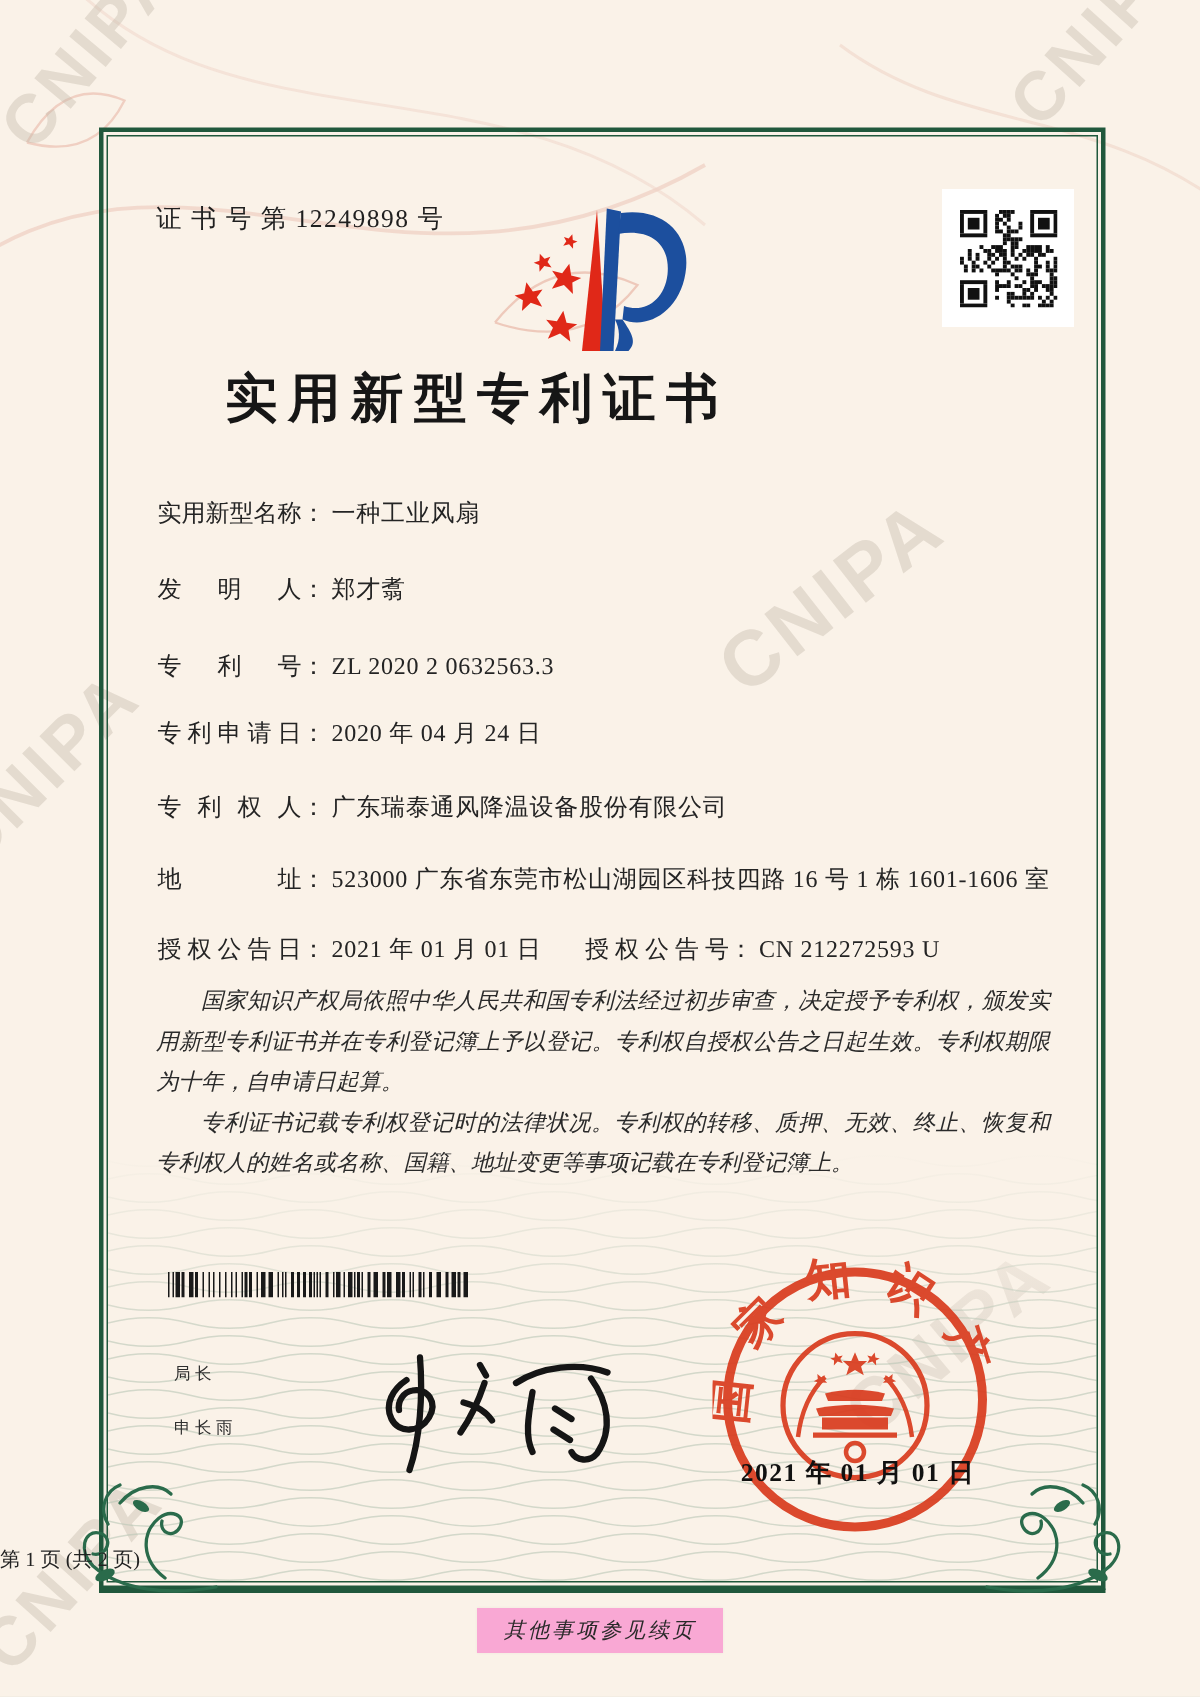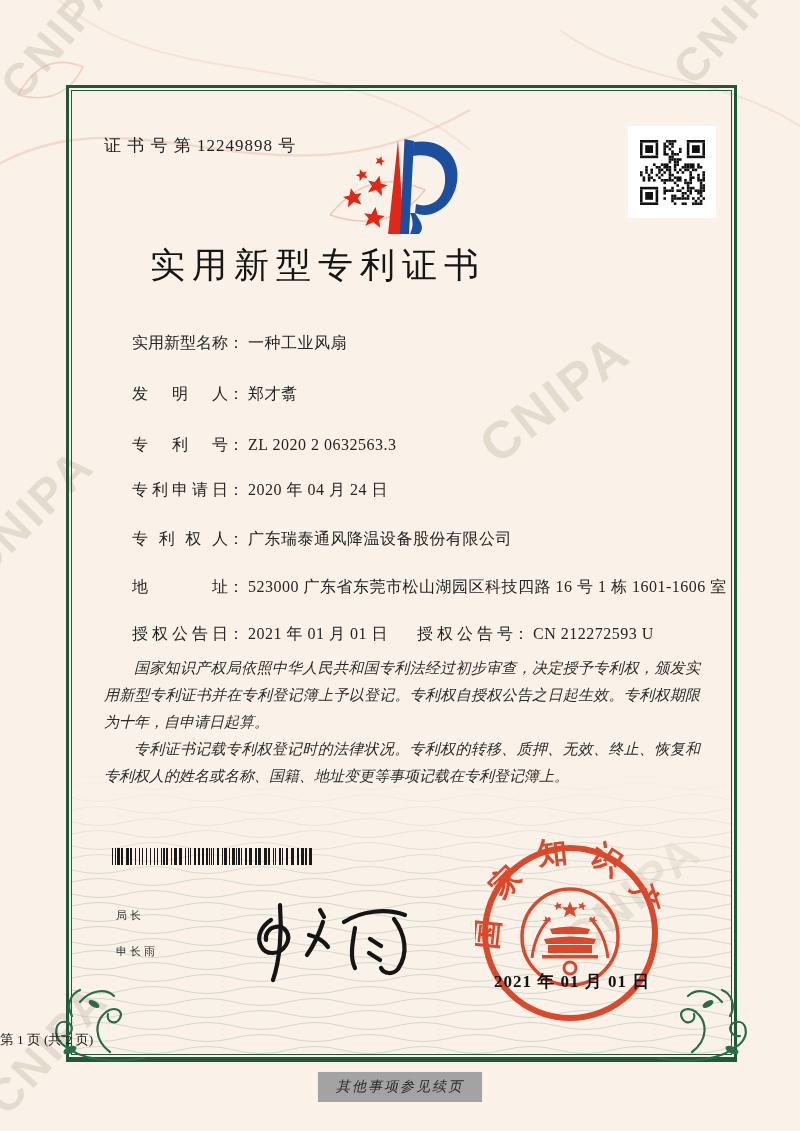--- a/index.html
+++ b/index.html
@@ -21,42 +21,42 @@
 
   
   .frame{position:absolute;left:66px;top:85px;width:665px;height:969px;
          border:3px solid var(--green);}
   .frame::after{content:"";position:absolute;inset:2px;border:1px solid var(--green);}
   .frame::before{content:"";position:absolute;left:-3px;right:-3px;bottom:-5px;height:3px;background:var(--green);}
 
   
   .abs{position:absolute;}
   .certno{left:104px;top:134px;font-size:17px;color:var(--ink);letter-spacing:1px;}
-  .title{left:0;top:242px;width:636px;text-align:center;font-size:35px;font-weight:normal;
+  .title{left:0;top:242px;width:636px;text-align:center;font-size:35px;font-weight:bold;
          color:#161616;letter-spacing:7px;}
   .frow{left:105px;font-size:16px;color:#242424;line-height:24px;display:flex;}
-  .flabel{display:inline-block;width:96px;text-align:justify;text-align-last:justify;flex:0 0 96px;margin-left:27px;}
+  .flabel{display:inline-block;width:96px;text-align:justify;text-align-last:justify;flex:0 0 96px;}
   .fcolon{flex:0 0 auto;}
   .fvalue{margin-left:4px;letter-spacing:0.5px;}
   .addr-value{width:492px;}
   .grantno{position:absolute;left:285px;top:0;display:flex;}
   .paras{left:104px;top:655px;width:596px;font-size:15px;line-height:27px;color:#2a2a2a;
          font-style:italic;}
   .paras p{margin:0;text-indent:2em;text-align:justify;}
 
   .officer{font-family:"Liberation Sans","DejaVu Sans",sans-serif;color:#2e2e2e;
            font-size:11px;letter-spacing:3px;}
   .off-title{left:116px;top:908px;}
   .off-name{left:116px;top:944px;}
 
   .seal-date{left:472px;top:970px;width:200px;text-align:center;font-size:17px;
              color:#111;letter-spacing:1px;font-weight:bold;}
 
   .pagefoot{left:0;top:1031px;width:800px;font-size:13.5px;color:#222;}
-  .notebox{left:50%;top:1072px;transform:translateX(-50%);background:#a3a3a3;
+  .notebox{left:50%;top:1072px;transform:translateX(-50%);background:#f9a8d4;
            padding:6px 18px;font-size:14px;font-style:italic;color:#2a2a2a;
            letter-spacing:2px;box-shadow:0 0 2px rgba(0,0,0,0.05);}
 
   .fade{background:linear-gradient(to bottom,rgba(250,242,232,1) 0%,rgba(250,242,232,0) 100%);}
 </style>
 </head>
 <body>
 
 <div class="page">
 

